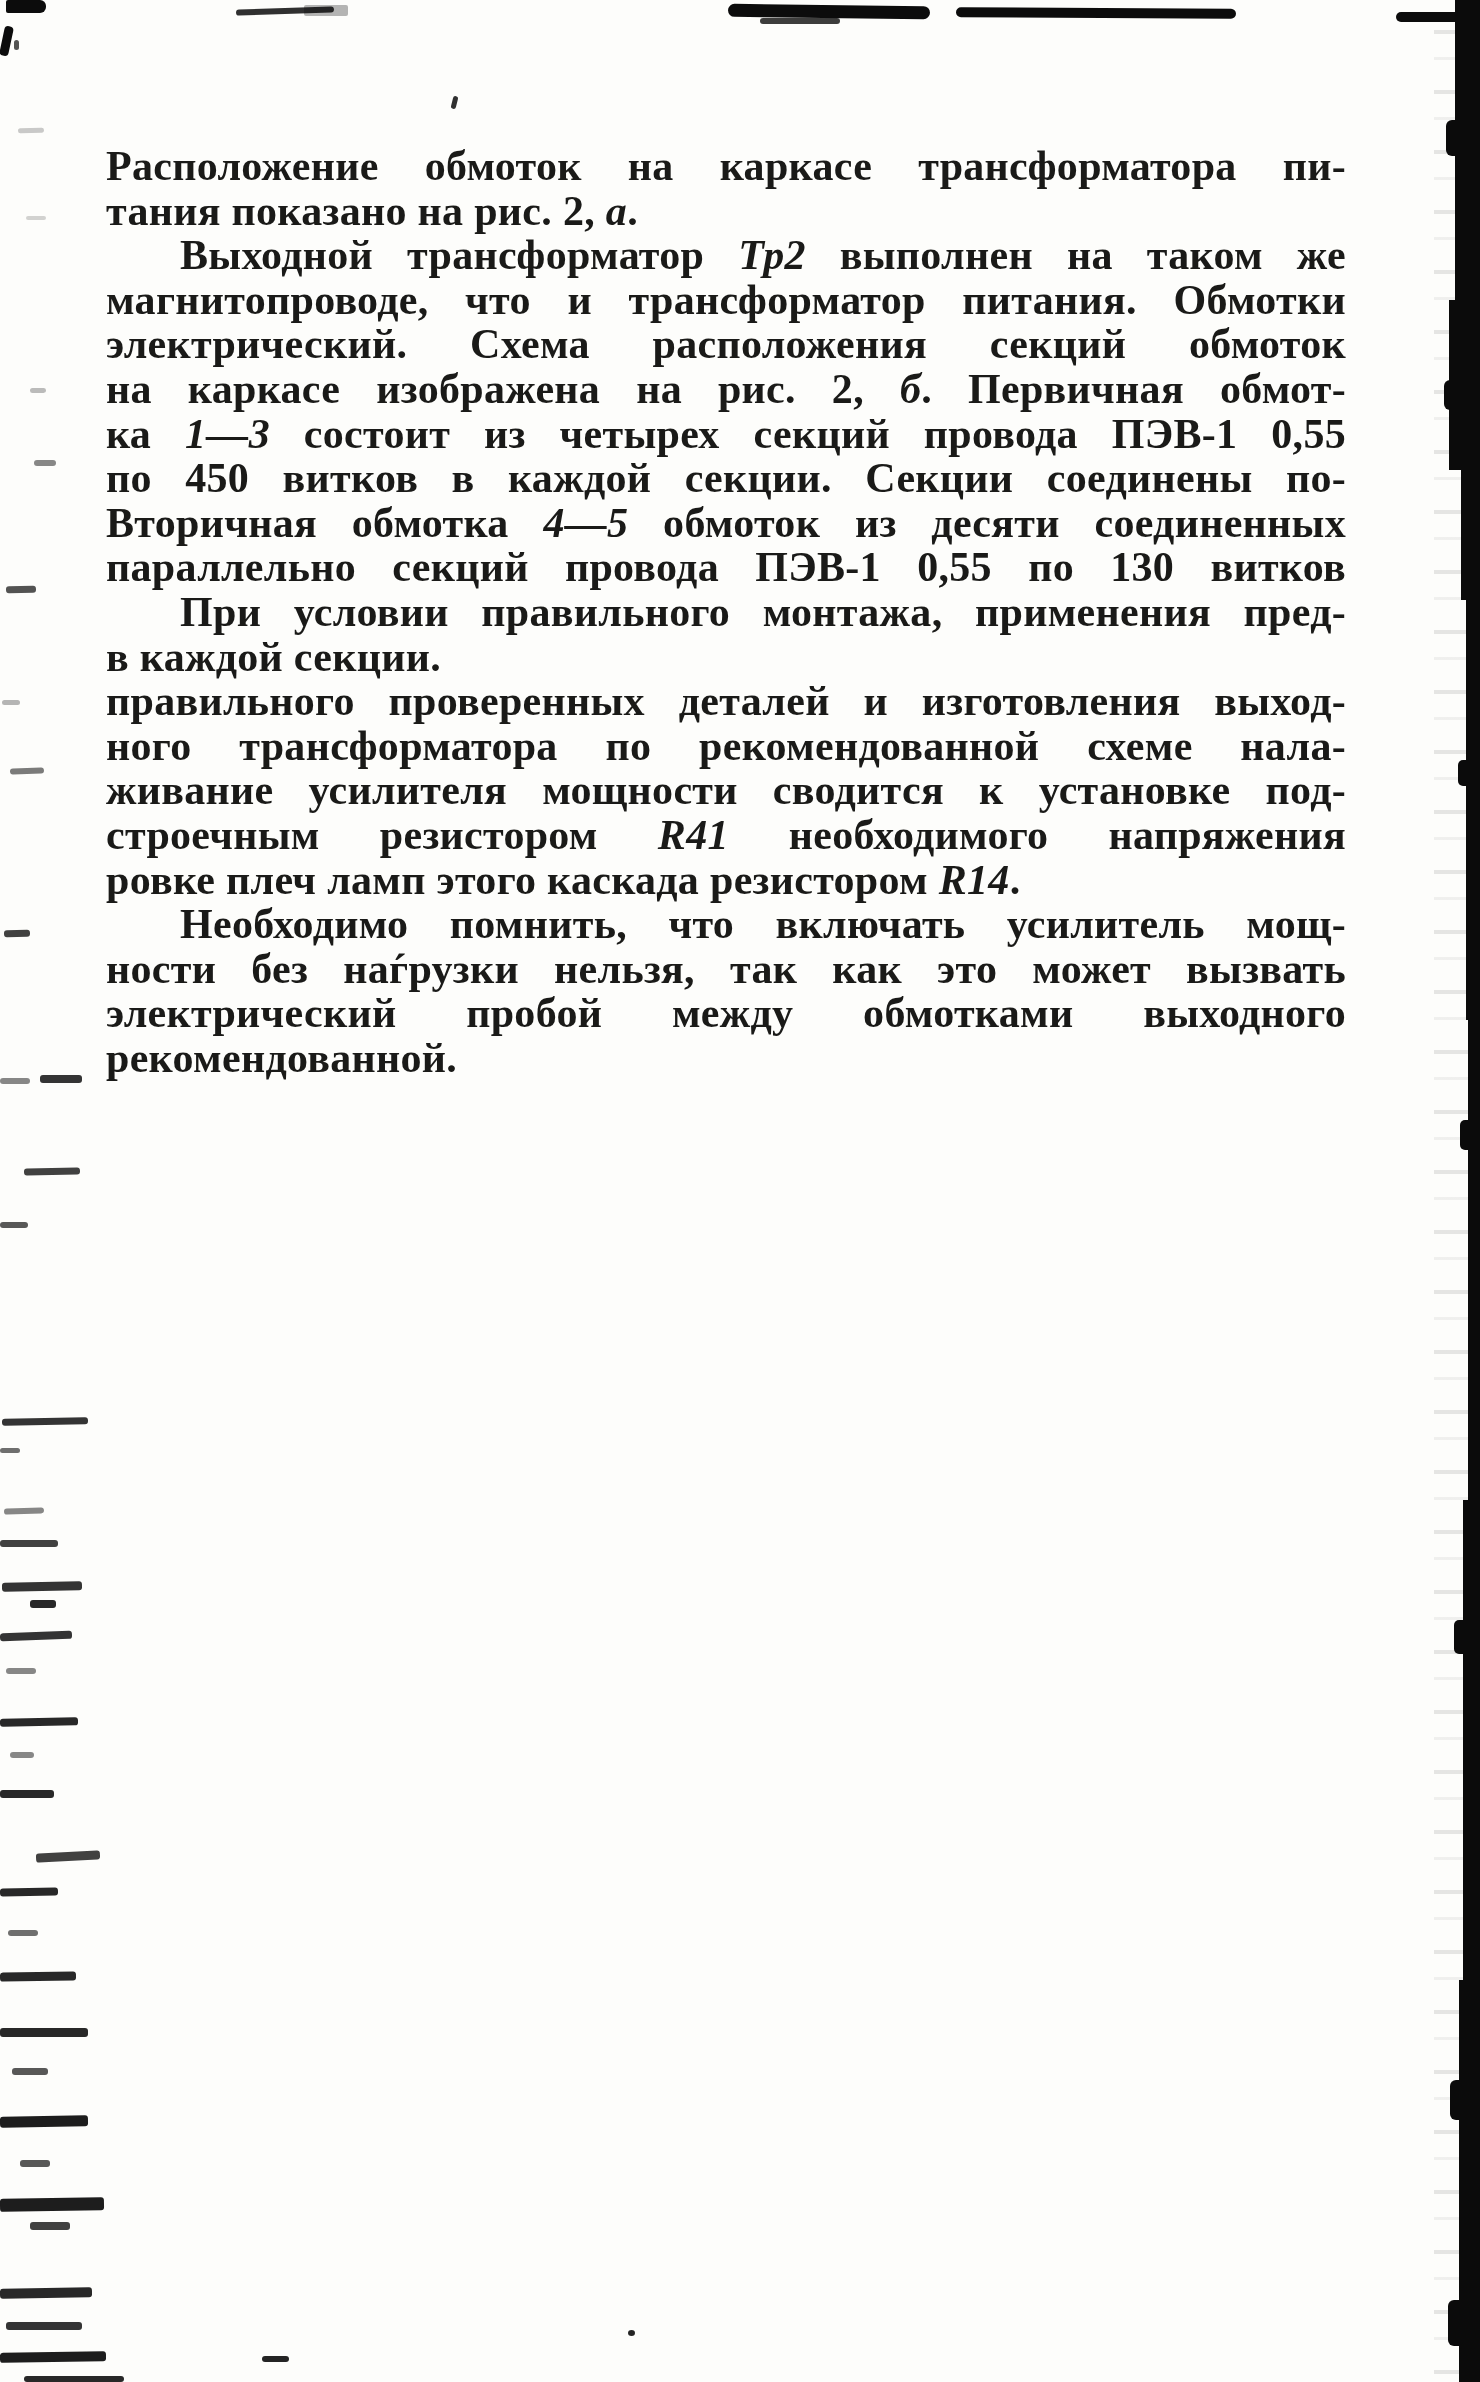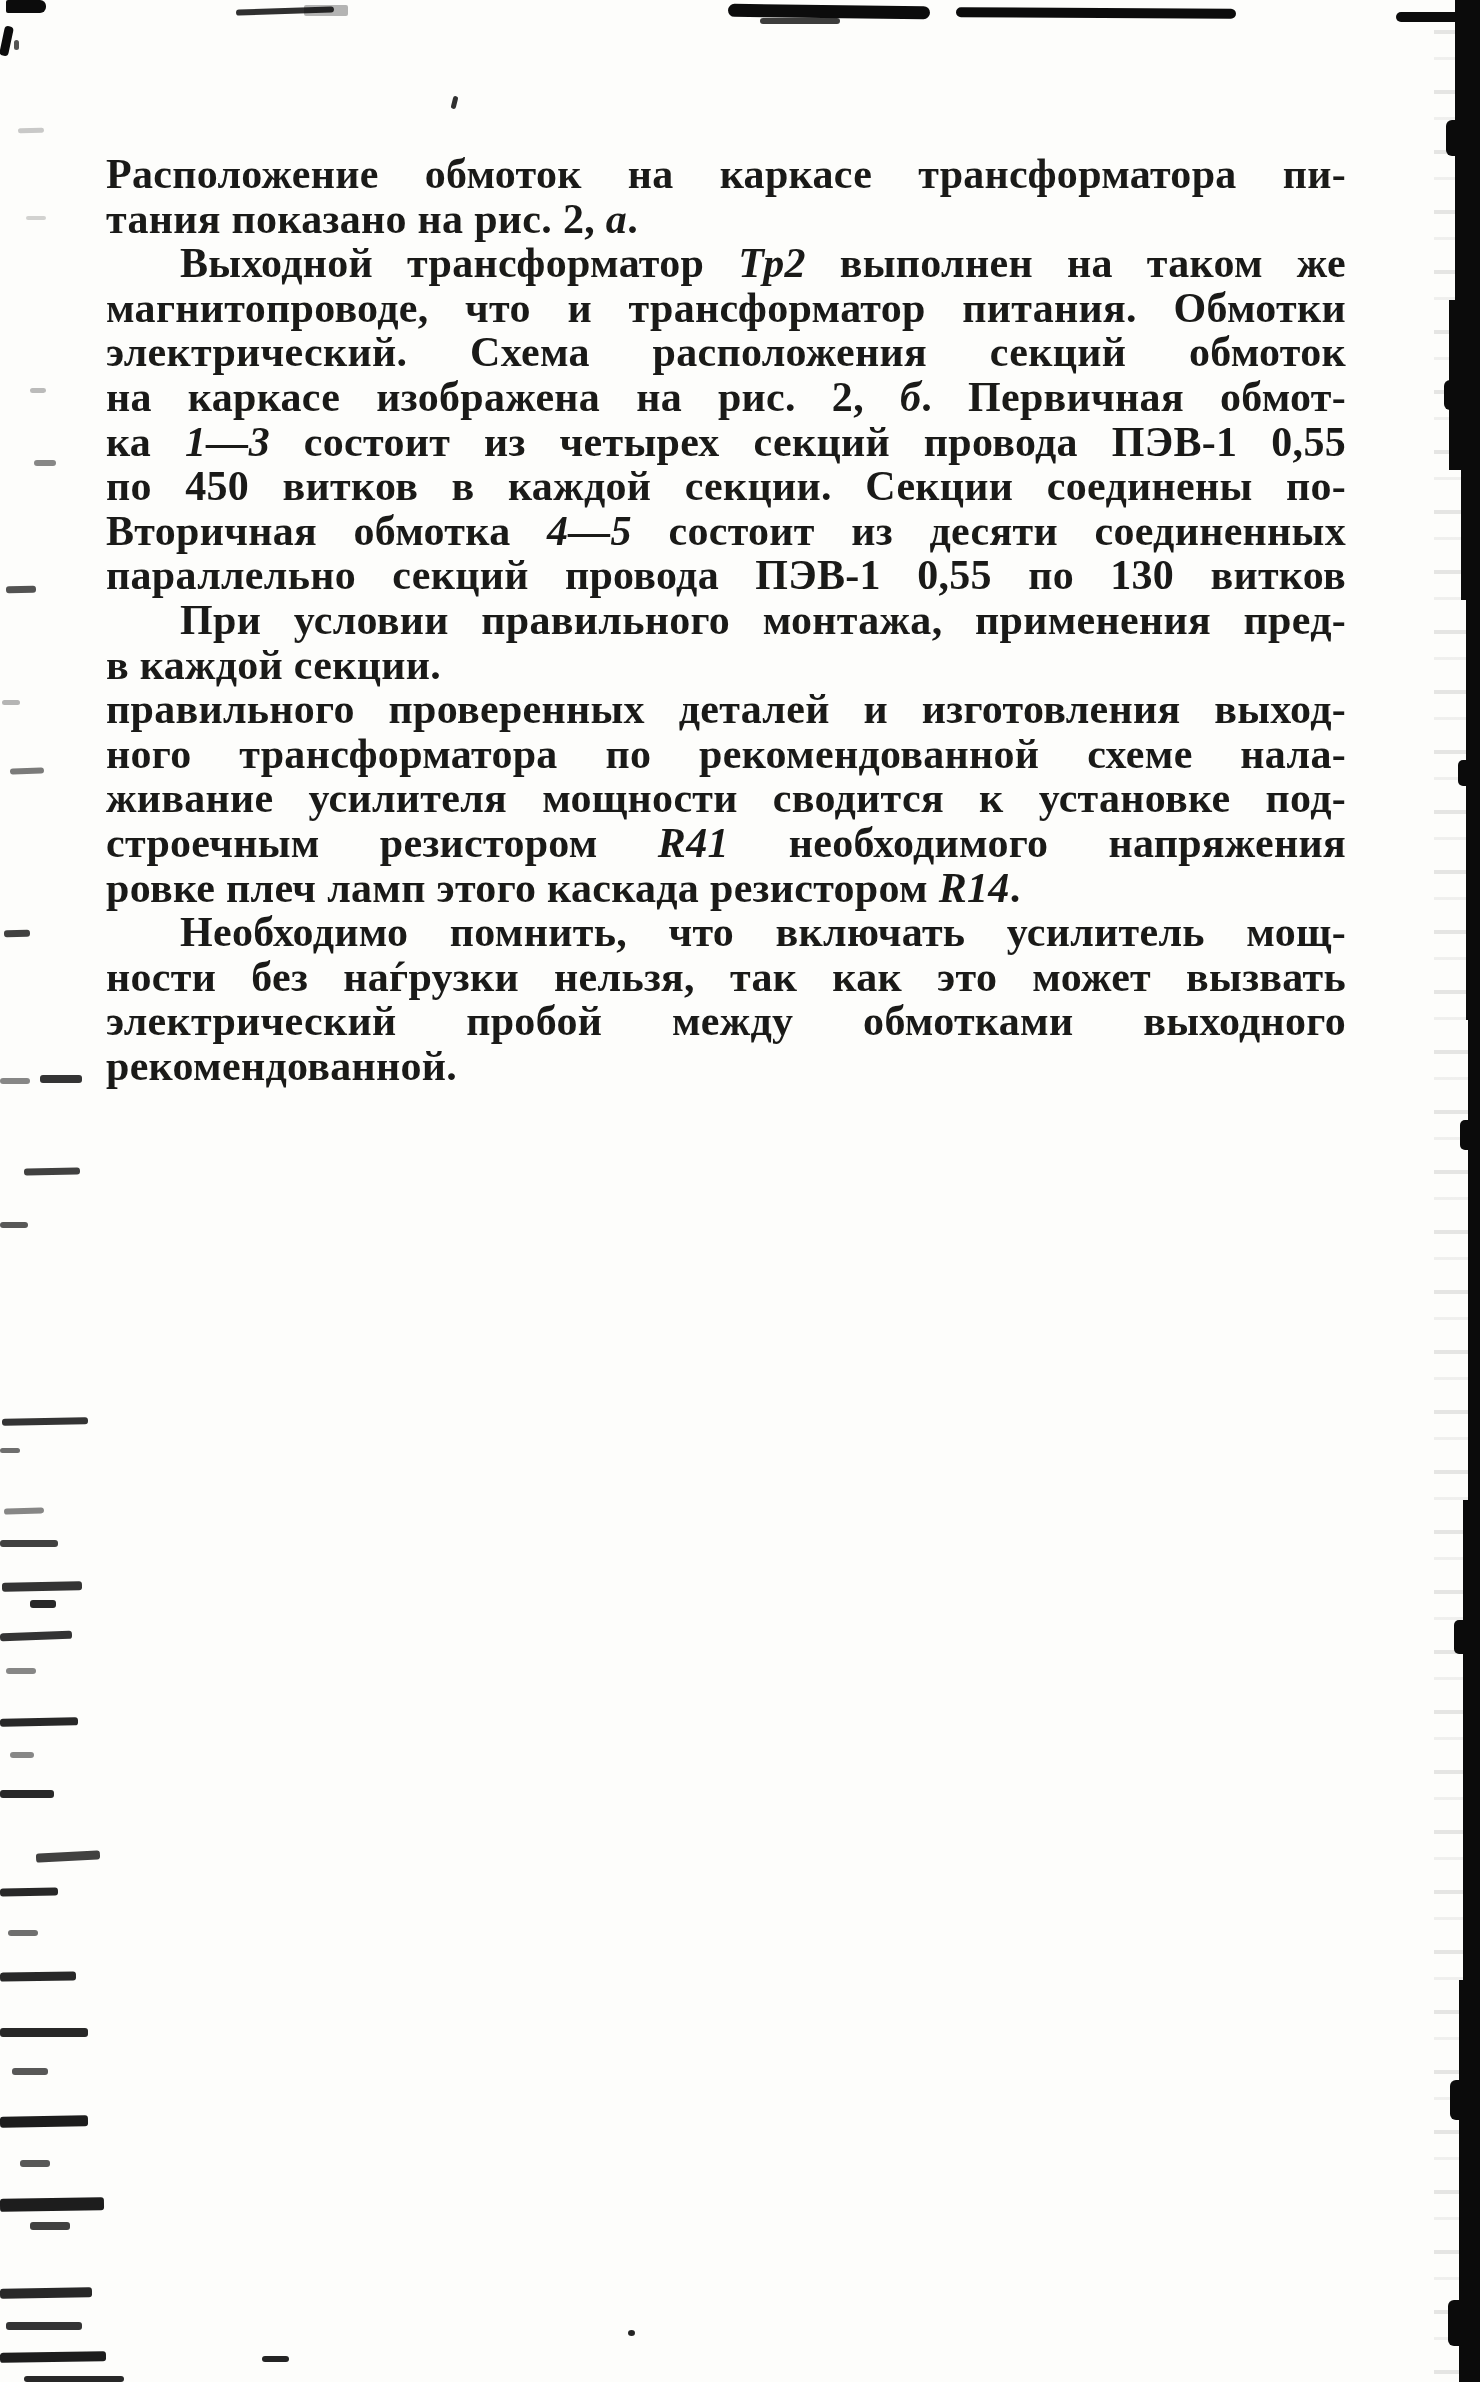--- a/index.html
+++ b/index.html
@@ -6,21 +6,21 @@
   html,body{margin:0;padding:0;background:#e8e8e6;}
   .page{
     position:relative;
     width:1480px;height:2382px;
     background:#fdfdfb;
     overflow:hidden;
     font-family:"Liberation Serif","DejaVu Serif",serif;
   }
   
   .text-block{
-    position:absolute;left:106px;top:152px;width:1240px;
+    position:absolute;left:106px;top:144px;width:1240px;
     font-size:42px;line-height:44.6px;font-weight:600;
     color:#1a1a18;letter-spacing:.3px;
   }
   .line{text-align:justify;text-align-last:justify;height:44.6px;white-space:normal;}
   .line.para-end{text-align-last:left;}
   .line.indent{text-indent:74px;}
   .it{font-style:italic;}
   
   .art{position:absolute;background:#0c0c0c;border-radius:4px;}
   .corner-blob{left:6px;top:0;width:40px;height:13px;border-radius:2px 6px 6px 2px;}
@@ -52,21 +52,21 @@
 
   <div class="text-block" id="textBlock">
       <div class="line"><span>Расположение обмоток на каркасе трансформатора пи-</span></div>
       <div class="line para-end"><span>тания показано на рис. 2, </span><span class="it">а</span><span>.</span></div>
       <div class="line indent"><span>Выходной трансформатор </span><span class="it">Тр2</span><span> выполнен на таком же</span></div>
       <div class="line"><span>магнитопроводе, что и трансформатор питания. Обмотки</span></div>
       <div class="line"><span>электрический. Схема расположения секций обмоток</span></div>
       <div class="line"><span>на каркасе изображена на рис. 2, </span><span class="it">б</span><span>. Первичная обмот-</span></div>
       <div class="line"><span>ка </span><span class="it">1—3</span><span> состоит из четырех секций провода ПЭВ-1 0,55</span></div>
       <div class="line"><span>по 450 витков в каждой секции. Секции соединены по-</span></div>
-      <div class="line"><span>Вторичная обмотка </span><span class="it">4—5</span><span> состоит из десяти соединенных</span></div>
+      <div class="line"><span>Вторичная обмотка </span><span class="it">4—5</span><span> обмоток из десяти соединенных</span></div>
       <div class="line"><span>параллельно секций провода ПЭВ-1 0,55 по 130 витков</span></div>
       <div class="line indent"><span>При условии правильного монтажа, применения пред-</span></div>
       <div class="line para-end"><span>в каждой секции.</span></div>
       <div class="line"><span>правильного проверенных деталей и изготовления выход-</span></div>
       <div class="line"><span>ного трансформатора по рекомендованной схеме нала-</span></div>
       <div class="line"><span>живание усилителя мощности сводится к установке под-</span></div>
       <div class="line"><span>строечным резистором </span><span class="it">R41</span><span> необходимого напряжения</span></div>
       <div class="line para-end"><span>ровке плеч ламп этого каскада резистором </span><span class="it">R14</span><span>.</span></div>
       <div class="line indent"><span>Необходимо помнить, что включать усилитель мощ-</span></div>
       <div class="line"><span>ности без наѓрузки нельзя, так как это может вызвать</span></div>

